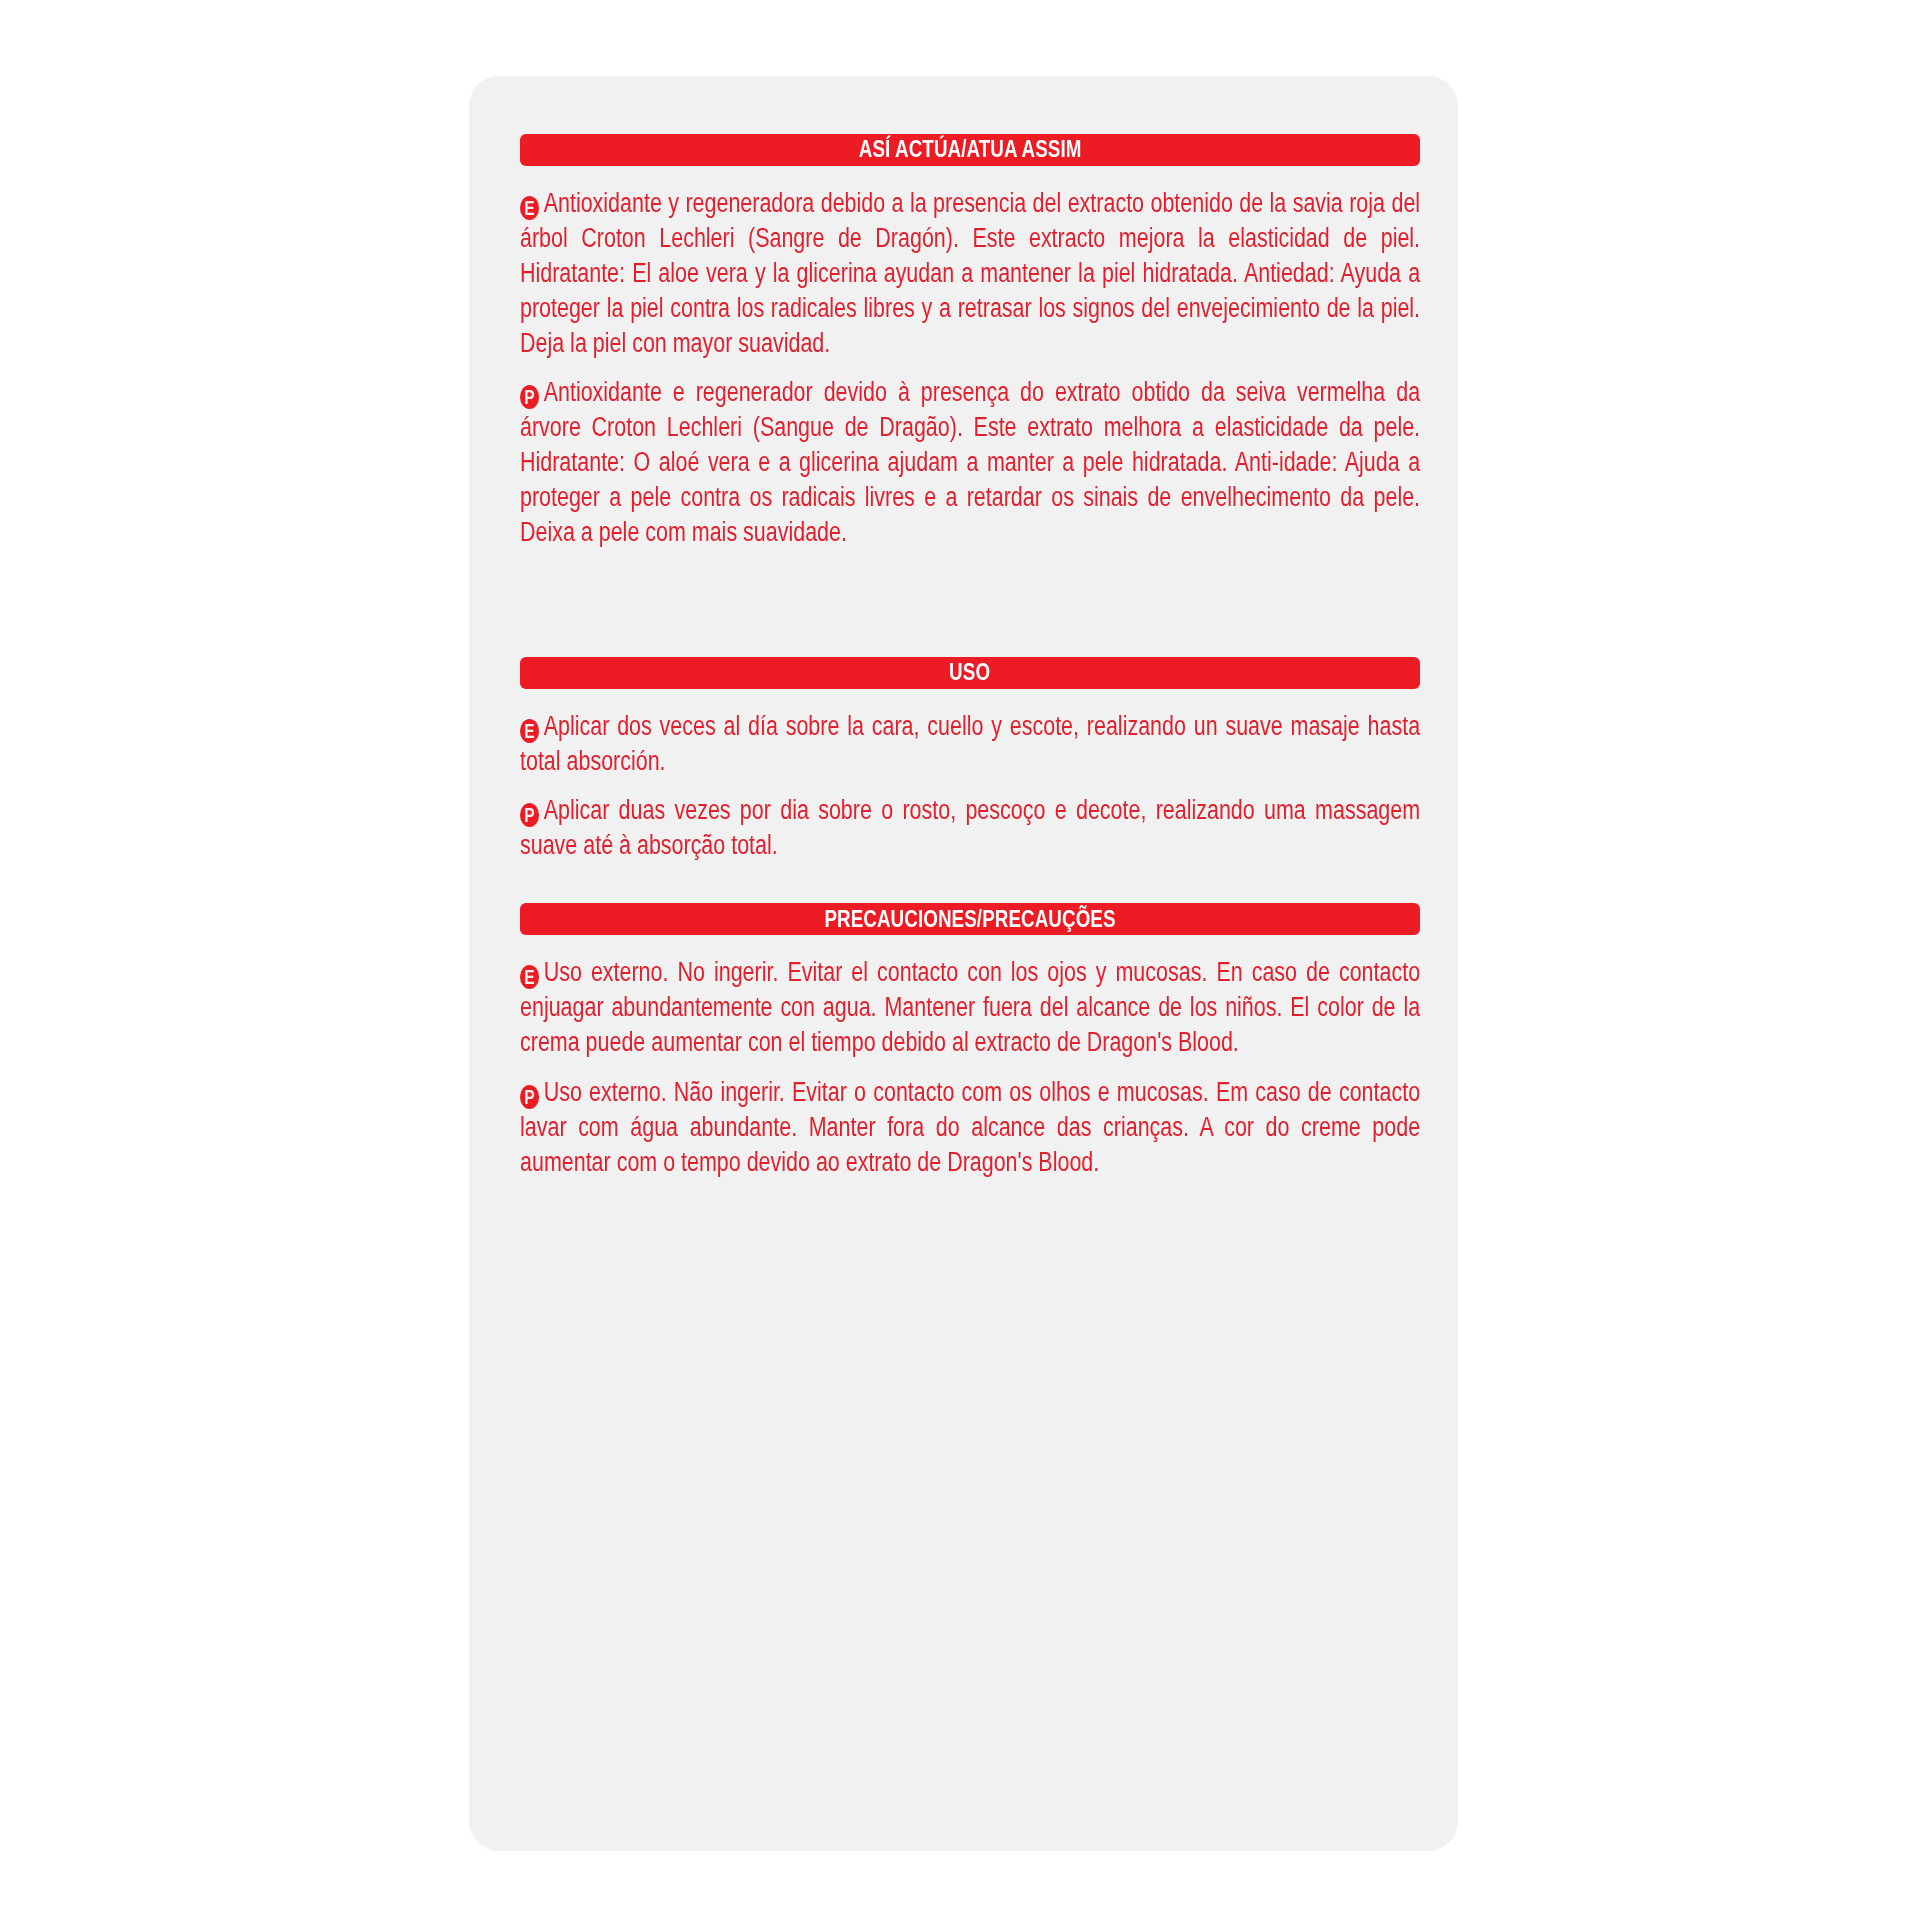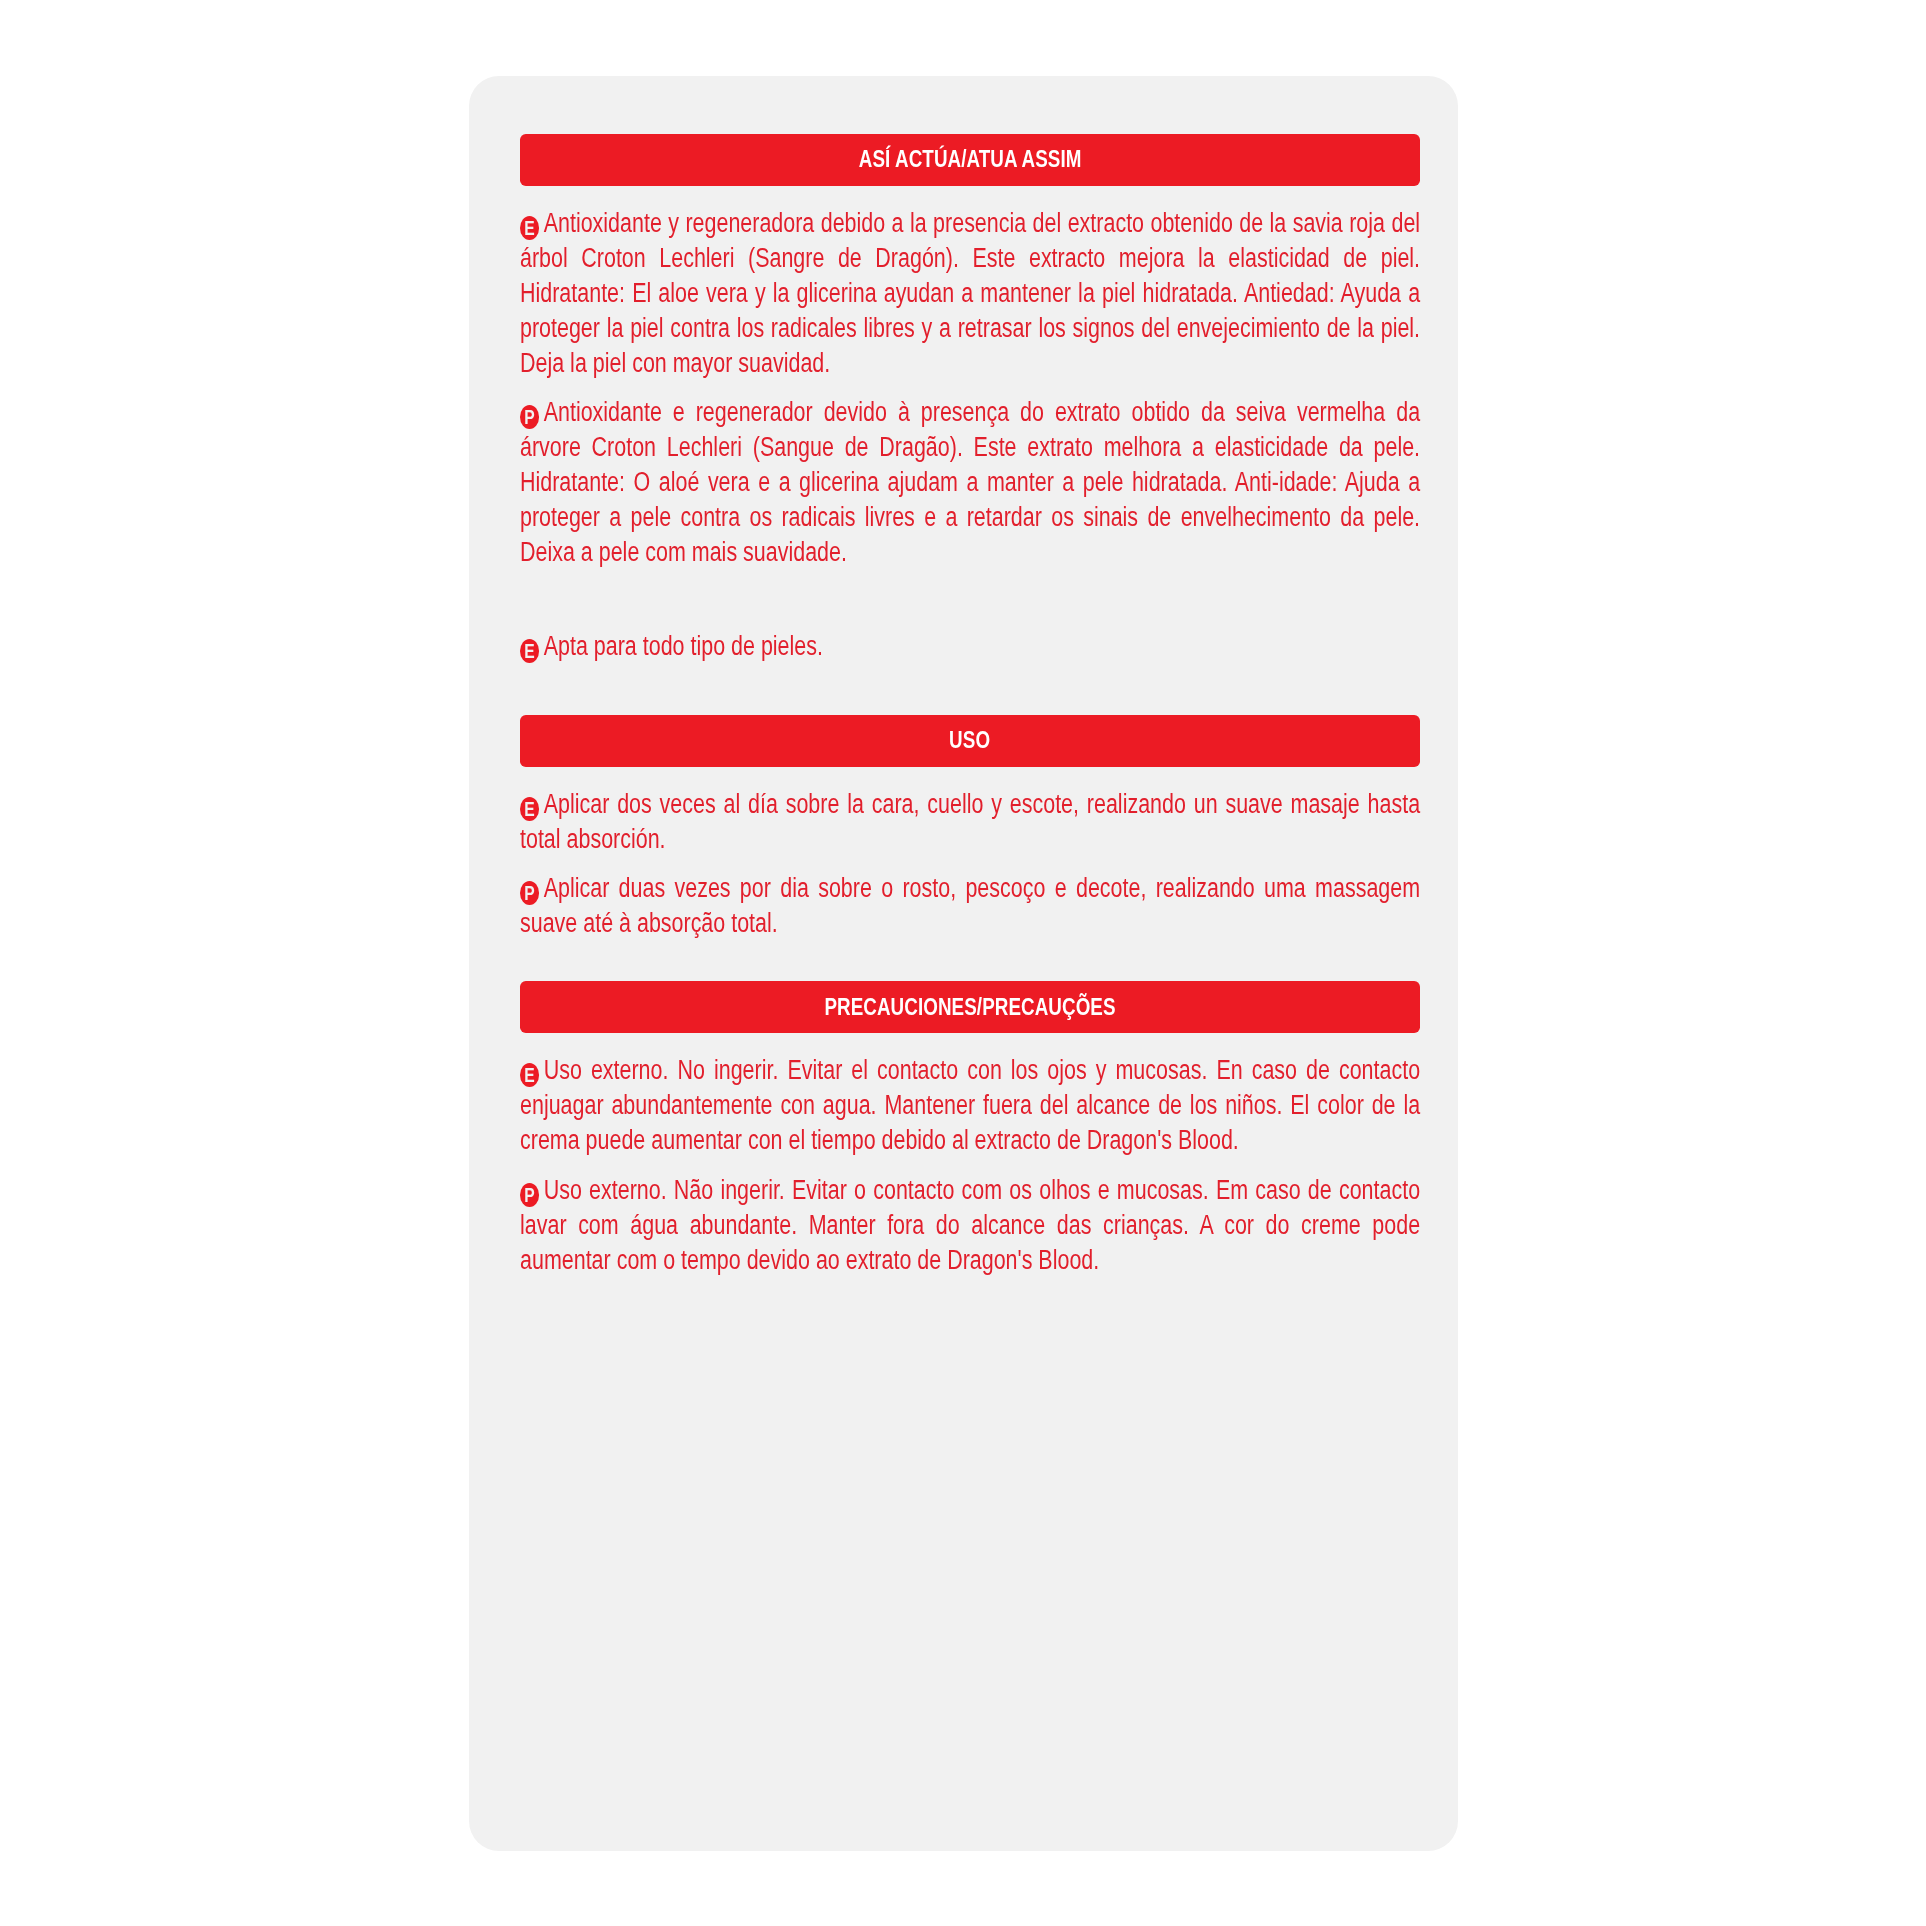--- a/index.html
+++ b/index.html
@@ -31,21 +31,21 @@
   .content {
     position: absolute;
     left: 51px;
     top: 0;
     width: 900px;
   }
 
   
   .section-bar {
     width: 100%;
-    height: 52px;
+    height: 32px;
     background: #ec1b24;
     border-radius: 5.8px;
     display: flex;
     align-items: center;
     justify-content: center;
     box-sizing: border-box;
   }
   .section-bar-label {
     color: #ffffff;
     font-size: 23.5px;
@@ -132,25 +132,20 @@
     <div class="para">
       <span class="para-inner">
         <span class="lang-badge">P</span><span>Antioxidante e regenerador devido à presença do extrato obtido da seiva vermelha da árvore Croton Lechleri (Sangue de Dragão). Este extrato melhora a elasticidade da pele. Hidratante: O aloé vera e a glicerina ajudam a manter a pele hidratada. Anti-idade: Ajuda a proteger a pele contra os radicais livres e a retardar os sinais de envelhecimento da pele. Deixa a pele com mais suavidade.</span>
       </span>
     </div>
 
     <div style="height:37px"></div>
 
     <div class="sec-gap-bar-to-text"></div>
 
-    <div class="line-item">
-      <span class="line-text">
-        <span class="lang-badge">E</span><span>Apta para todo tipo de pieles.</span>
-      </span>
-    </div>
 
     <div class="sec-gap-small"></div>
 
 
     <div style="height:42px"></div>
 
     <div class="section-bar">
       <span class="section-bar-label">USO</span>
     </div>
     <div class="sec-gap-bar-to-text"></div>

